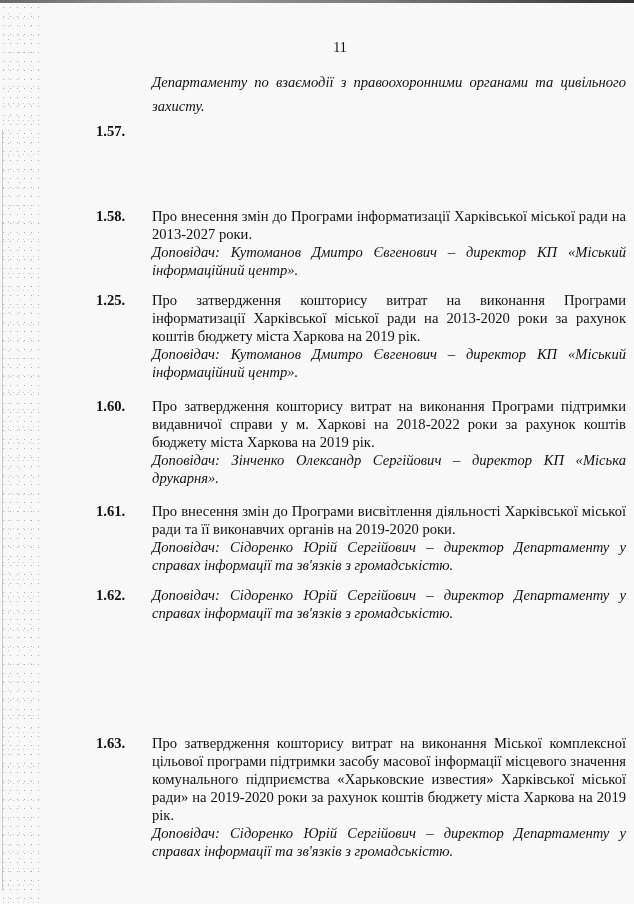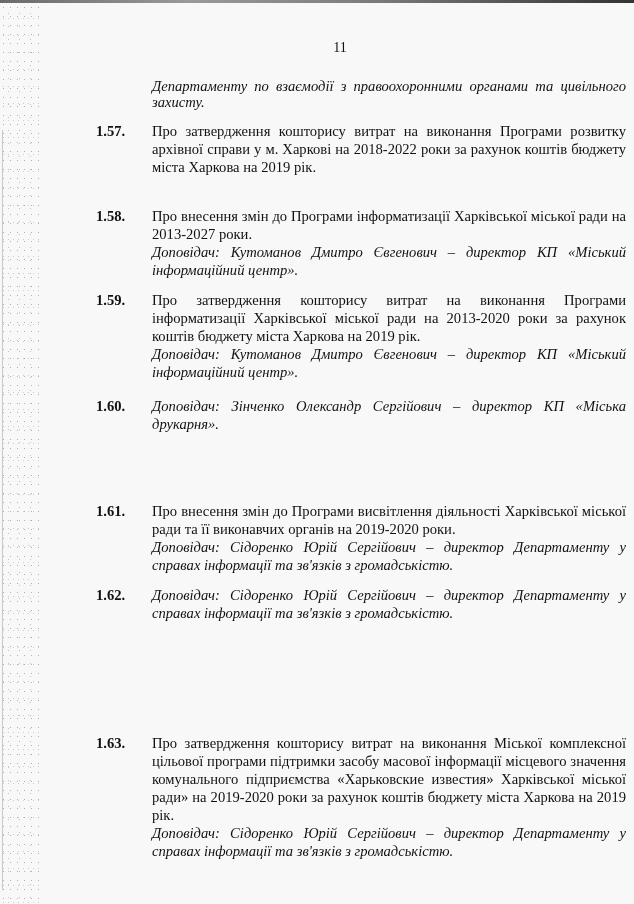--- a/index.html
+++ b/index.html
@@ -27,23 +27,22 @@
   .left-line {
     position: absolute; left: 2px; top: 130px; width: 1px; height: 760px;
     background: #aaa; opacity: 0.6;
   }
   .page-number {
     position: absolute; top: 40px; left: 0; width: 680px; text-align: center;
     font-size: 14px;
   }
   .block {
     position: absolute; left: 152px; width: 474px;
-    font-size: 14.6px; line-height: 16px;
+    font-size: 14.6px; line-height: 24px;
     text-align: justify;
-    margin-top: 8px;
   }
   .item {
     position: absolute; left: 96px; width: 530px;
     font-size: 14.6px; line-height: 18px;
   }
   .item-num {
     position: absolute; left: 0; top: 0; font-weight: bold;
   }
   .item-body {
     margin-left: 56px; text-align: justify;
@@ -59,43 +58,43 @@
 <div class="left-noise"></div>
 <div class="left-line"></div>
 
 <div class="page-number">11</div>
 
 <div class="block cont" style="top:70px;">Департаменту по взаємодії з правоохоронними органами та цивільного захисту.</div>
 
 <div class="item" style="top:122px;">
   <span class="item-num">1.57.</span>
   <div class="item-body">
-    <p>Про затвердження кошторису витрат на виконання Програми розвитку архівної справи у м. Харкові на 2018-2022 роки за рахунок коштів бюджету міста Харкова на 2019 рік.</p>
   </div>
 </div>
 
 <div class="item" style="top:207px;">
   <span class="item-num">1.58.</span>
   <div class="item-body">
     <p>Про внесення змін до Програми інформатизації Харківської міської ради на 2013-2027 роки.</p>
     <p class="speaker">Доповідач: Кутоманов Дмитро Євгенович – директор КП «Міський інформаційний центр».</p>
   </div>
 </div>
 
 <div class="item" style="top:291px;">
-  <span class="item-num">1.59.</span>
+  <span class="item-num">1.25.</span>
   <div class="item-body">
     <p>Про затвердження кошторису витрат на виконання Програми інформатизації Харківської міської ради на 2013-2020 роки за рахунок коштів бюджету міста Харкова на 2019 рік.</p>
     <p class="speaker">Доповідач: Кутоманов Дмитро Євгенович – директор КП «Міський інформаційний центр».</p>
   </div>
 </div>
 
 <div class="item" style="top:397px;">
   <span class="item-num">1.60.</span>
   <div class="item-body">
+    <p>Про затвердження кошторису витрат на виконання Програми підтримки видавничої справи у м. Харкові на 2018-2022 роки за рахунок коштів бюджету міста Харкова на 2019 рік.</p>
     <p class="speaker">Доповідач: Зінченко Олександр Сергійович – директор КП «Міська друкарня».</p>
   </div>
 </div>
 
 <div class="item" style="top:502px;">
   <span class="item-num">1.61.</span>
   <div class="item-body">
     <p>Про внесення змін до Програми висвітлення діяльності Харківської міської ради та її виконавчих органів на 2019-2020 роки.</p>
     <p class="speaker">Доповідач: Сідоренко Юрій Сергійович – директор Департаменту у справах інформації та зв'язків з громадськістю.</p>
   </div>

